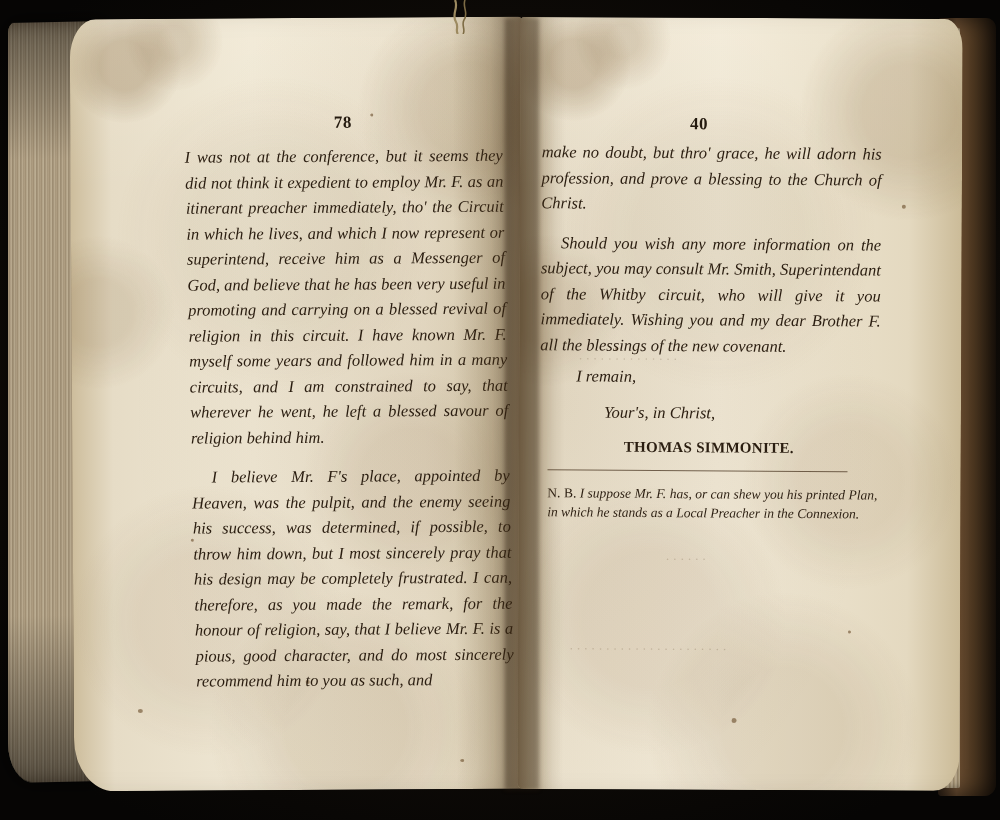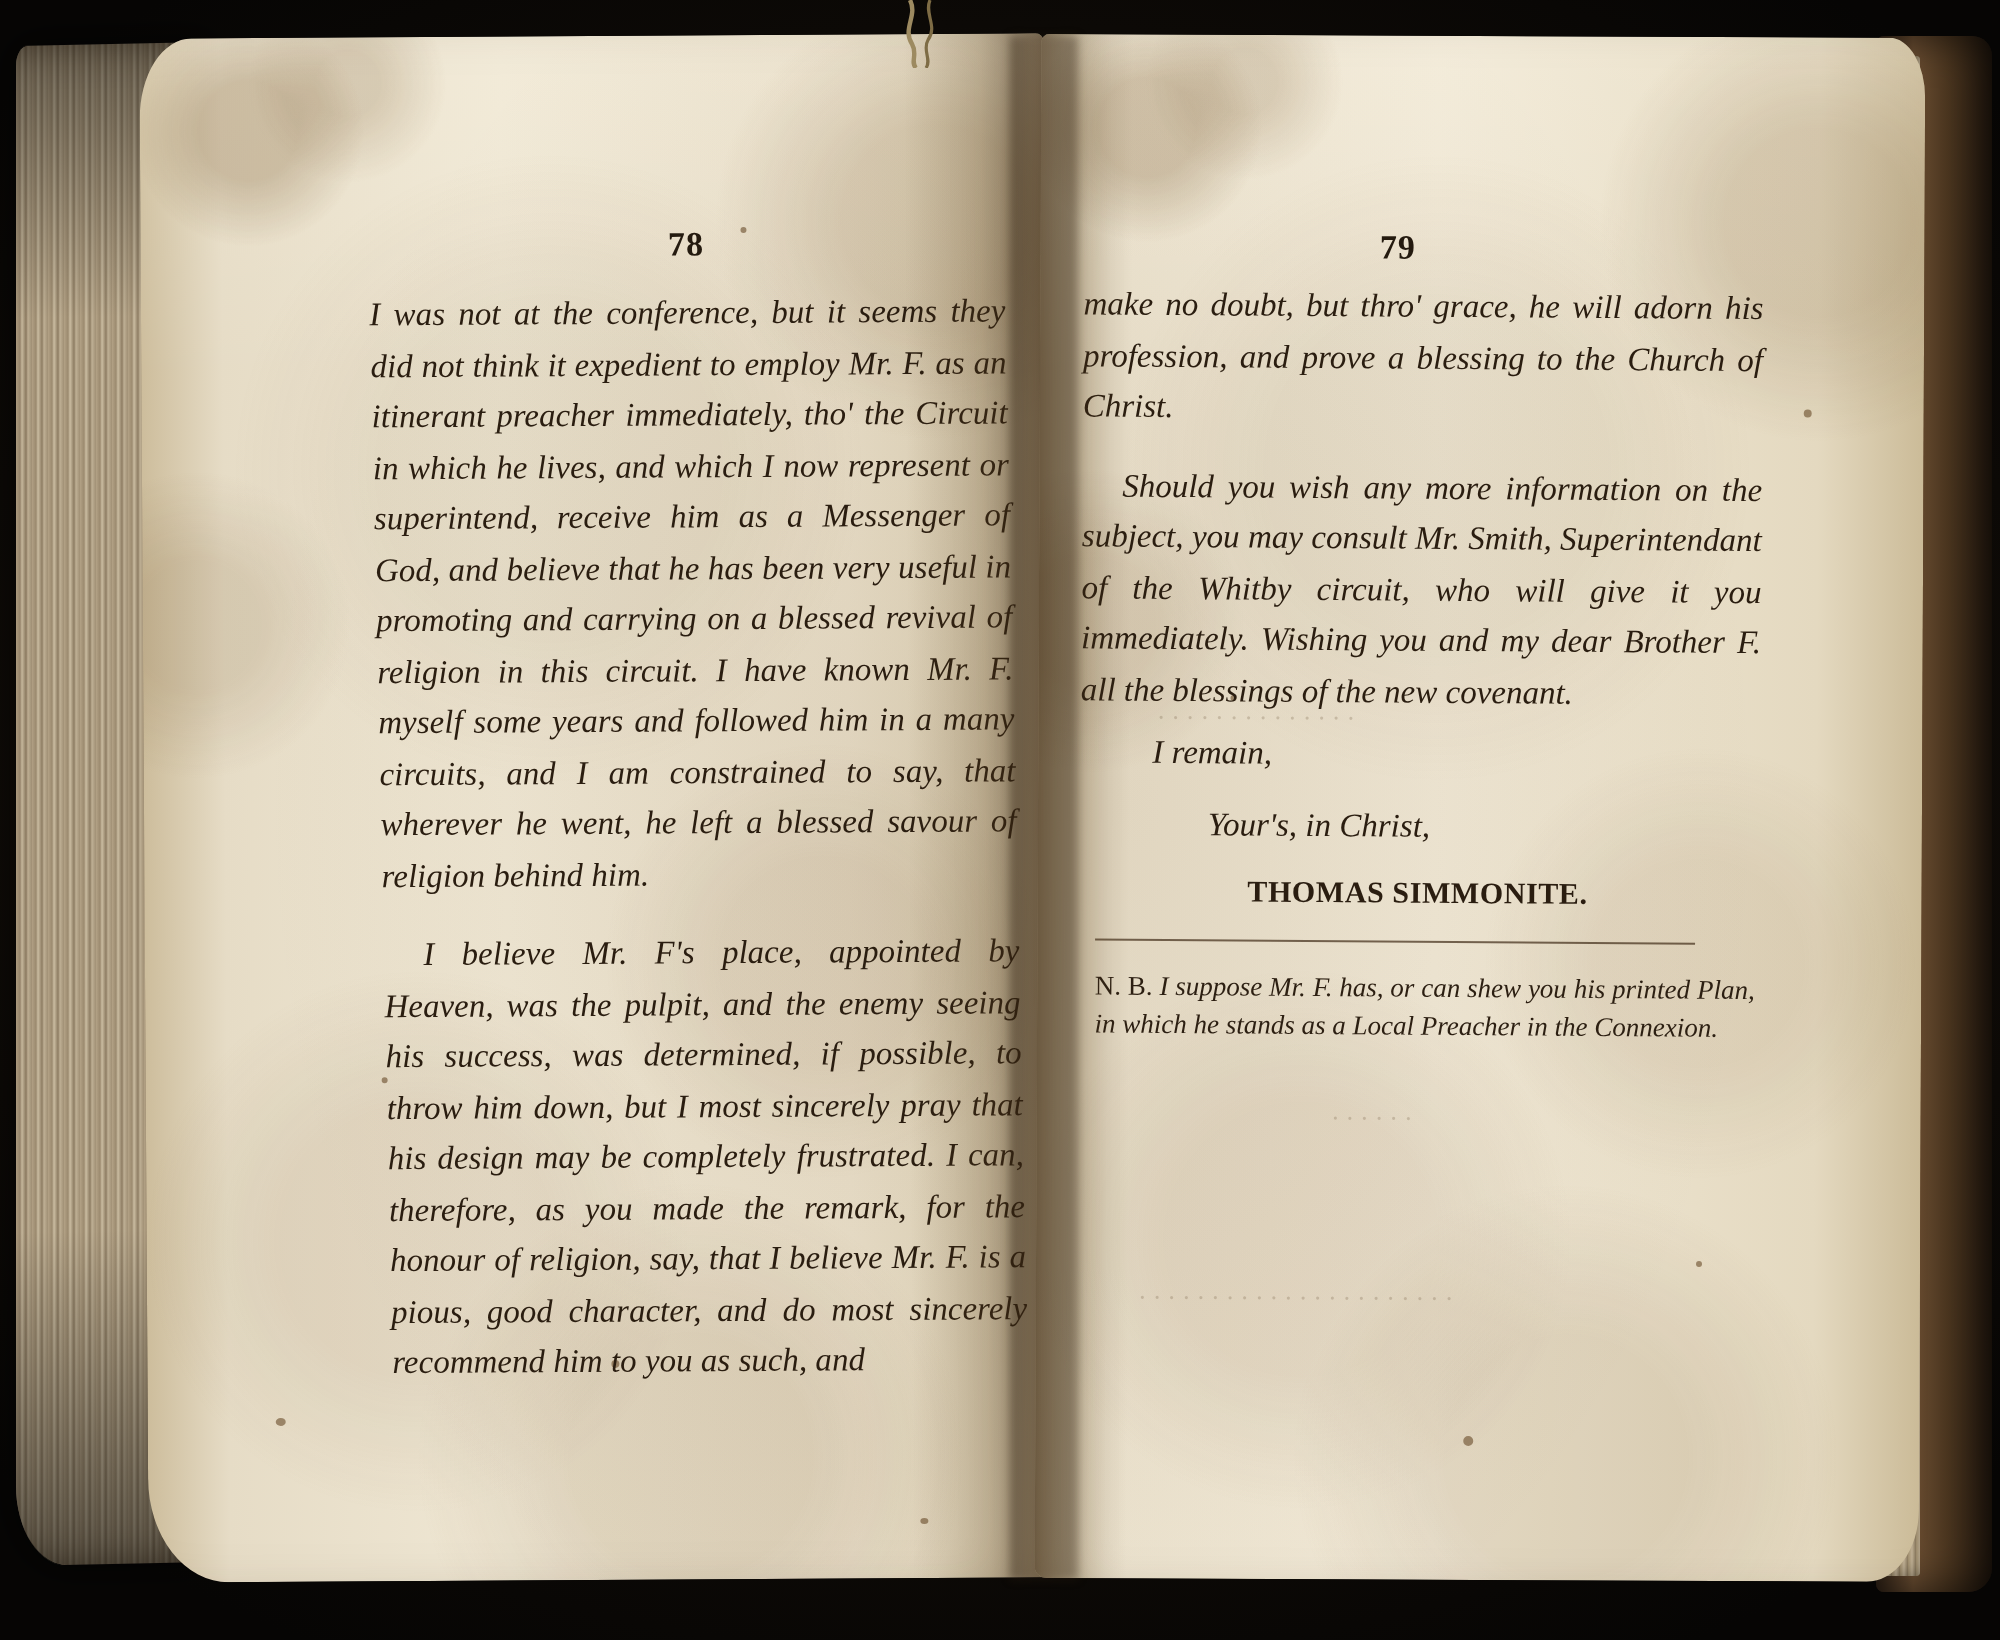--- a/index.html
+++ b/index.html
@@ -280,21 +280,21 @@
     <span class="speck" style="left:214px;top:700px;width:5px;height:5px;"></span>
     <span class="speck" style="left:330px;top:612px;width:3px;height:3px;"></span>
     <span class="speck" style="left:96px;top:330px;width:3px;height:3px;"></span>
     <span class="speck" style="left:382px;top:186px;width:4px;height:4px;"></span>
 
     <div class="showthrough" style="left:60px; top:330px;">. . . . . . . . . . . . . .</div>
     <div class="showthrough" style="left:148px; top:530px;">. . . . . .</div>
     <div class="showthrough" style="left:52px; top:620px;">. . . . . . . . . . . . . . . . . . . . . .</div>
 
     <div id="right-text" style="position:absolute; left:0; top:0; right:0; bottom:0;">
-      <div class="folio" style="left:170px; top:96px;">79</div>
+      <div class="folio" style="left:170px; top:96px;">40</div>
 
       <div class="col" style="left:22px; top:122px; width:340px;">
         <p>make no doubt, but thro' grace, he will adorn his profession, and prove a blessing to the Church of Christ.</p>
         <p class="indent">Should you wish any more information on the subject, you may consult Mr. Smith, Superintendant of the Whitby circuit, who will give it you immediately. Wishing you and my dear Brother F. all the blessings of the new covenant.</p>
       </div>
 
       <div class="col closing" style="left:22px; top:330px; width:340px;">
         <div class="sig-1">I remain,</div>
         <div class="sig-2">Your's, in Christ,</div>
         <div class="sig-3 smallcapsname">THOMAS SIMMONITE.</div>

